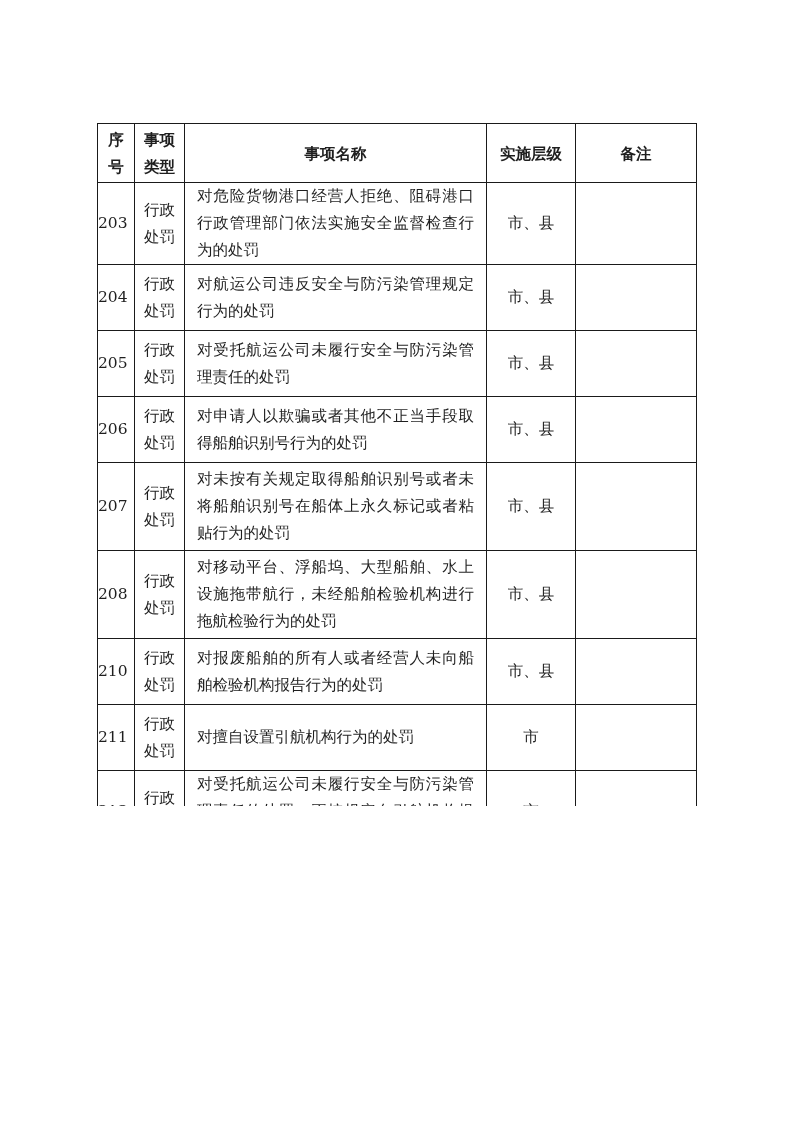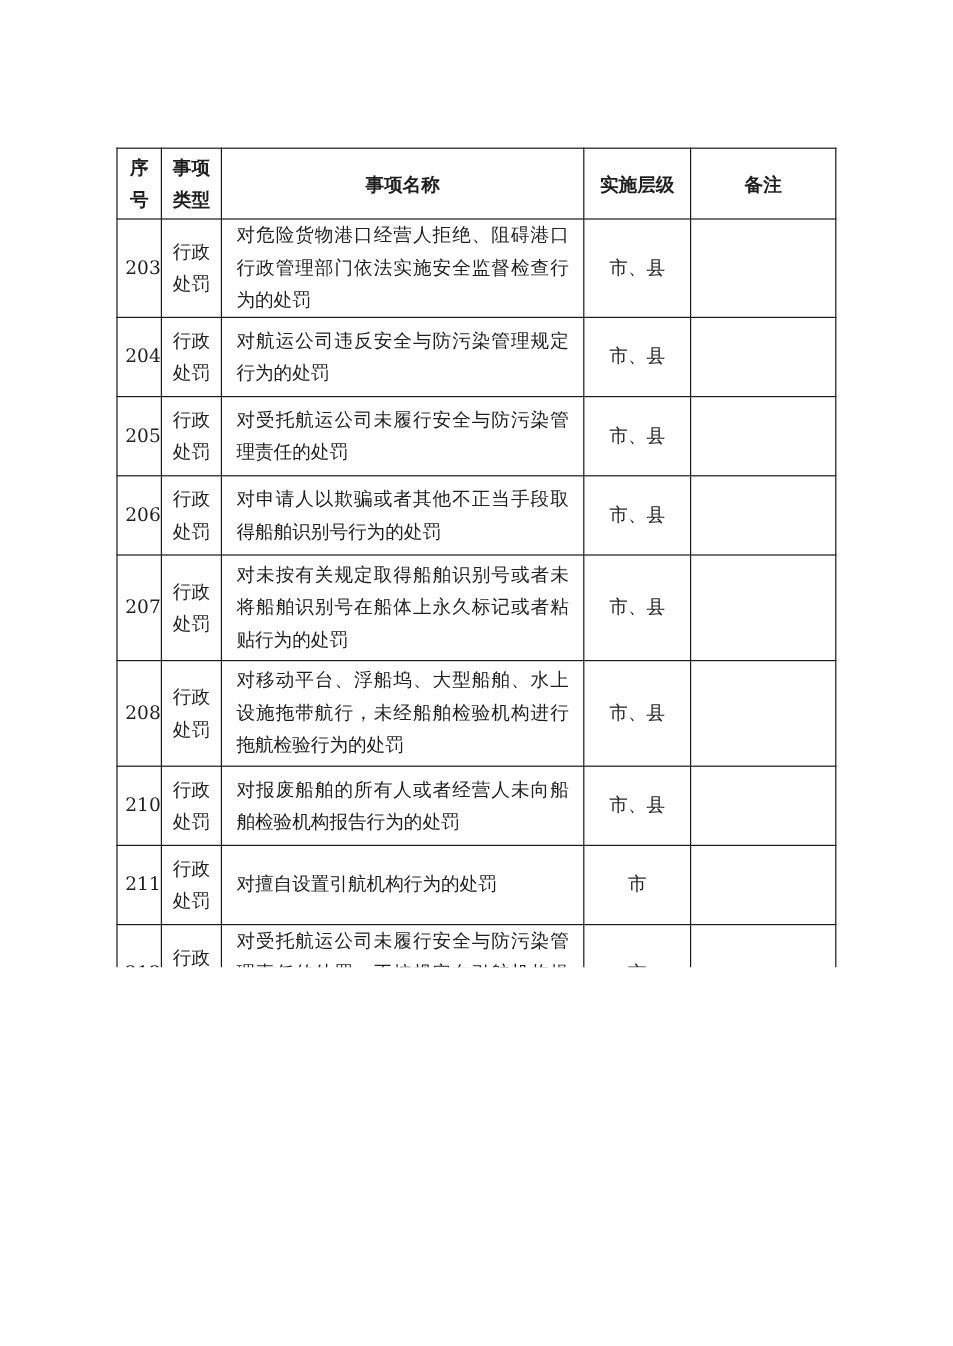--- a/index.html
+++ b/index.html
@@ -36,21 +36,21 @@
   col.w-level { width: 89px; }
   col.w-note  { width: 121px; }
 
   
   tr.hdr { height: 59px; }
   tr.hdr th { font-weight: bold; text-align: center; }
   th.h-no   { padding: 0 9px; }   
   th.h-type { padding: 0 6px; }   
 
   
-  td.c-no    { text-align: right; padding: 0; }
+  td.c-no    { text-align: left; padding: 0; }
   td.c-type  { text-align: center; padding: 0 6px; } 
   td.c-name  { text-align: justify; padding: 0 12px; }
   td.c-level { text-align: center; padding: 0 4px; }
   td.c-note  { padding: 0 4px; }
 
   tr.h66 { height: 66px; }
   tr.h82 { height: 82px; }
   tr.h88 { height: 88px; }
   tr.h78 { height: 78px; }
 

